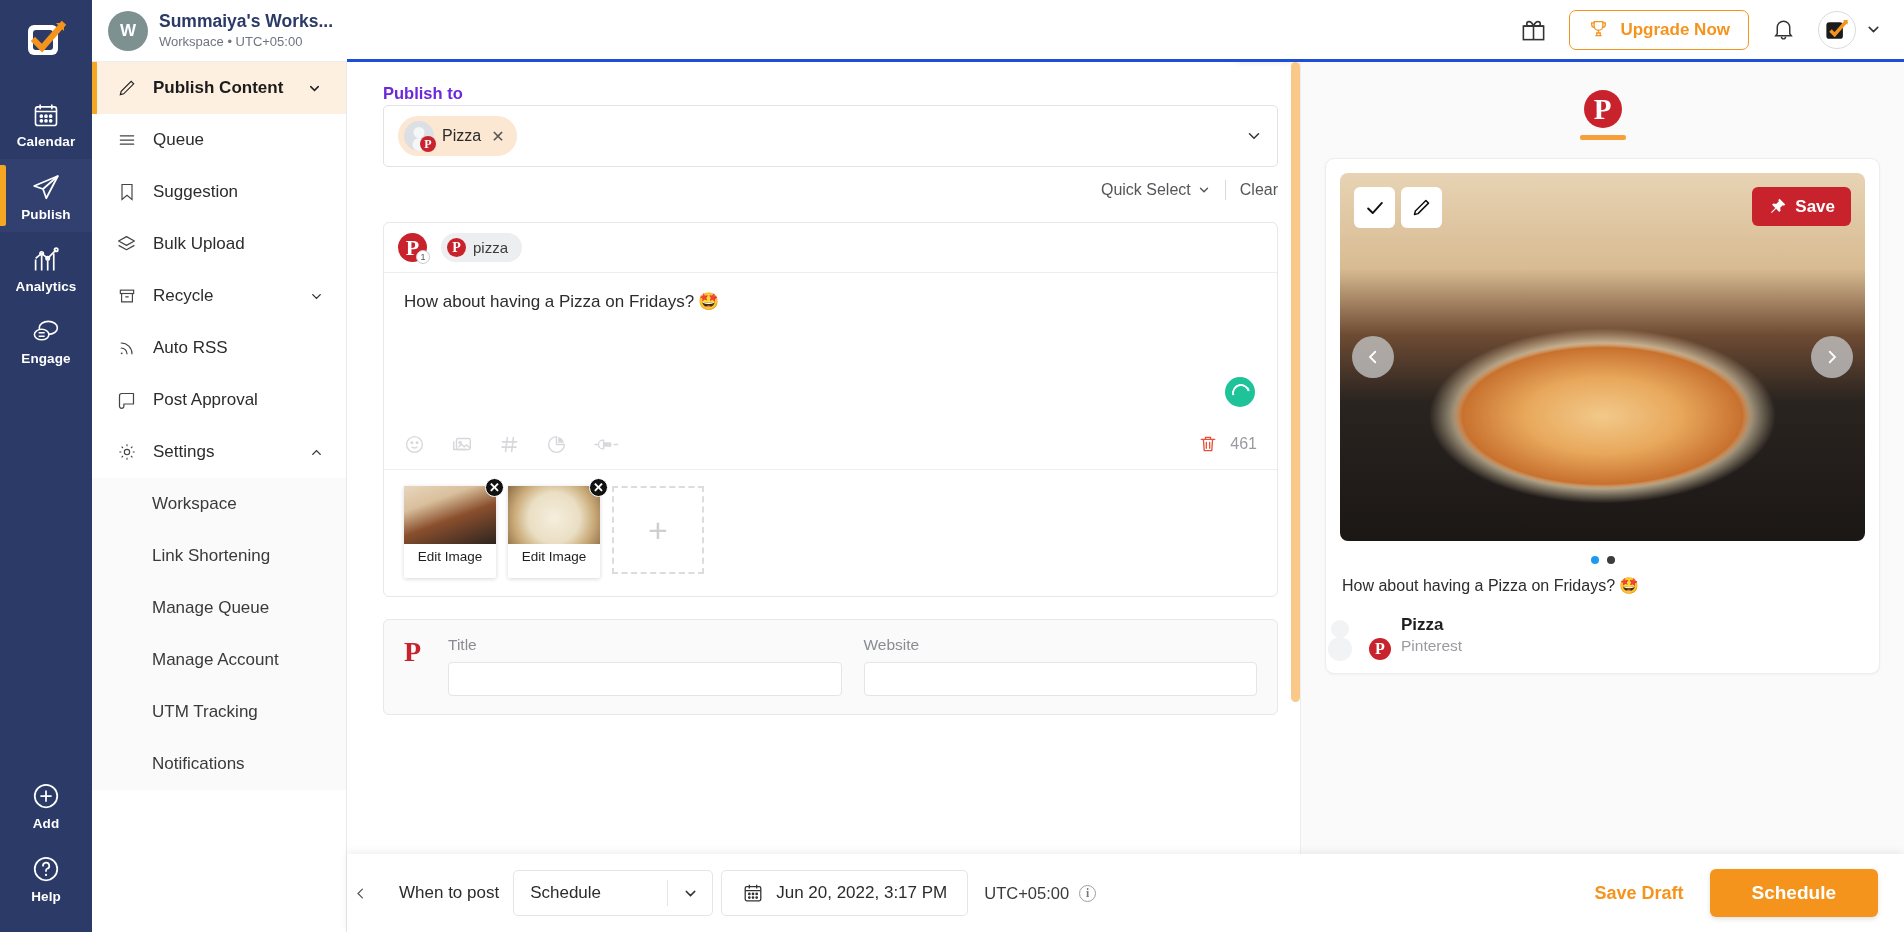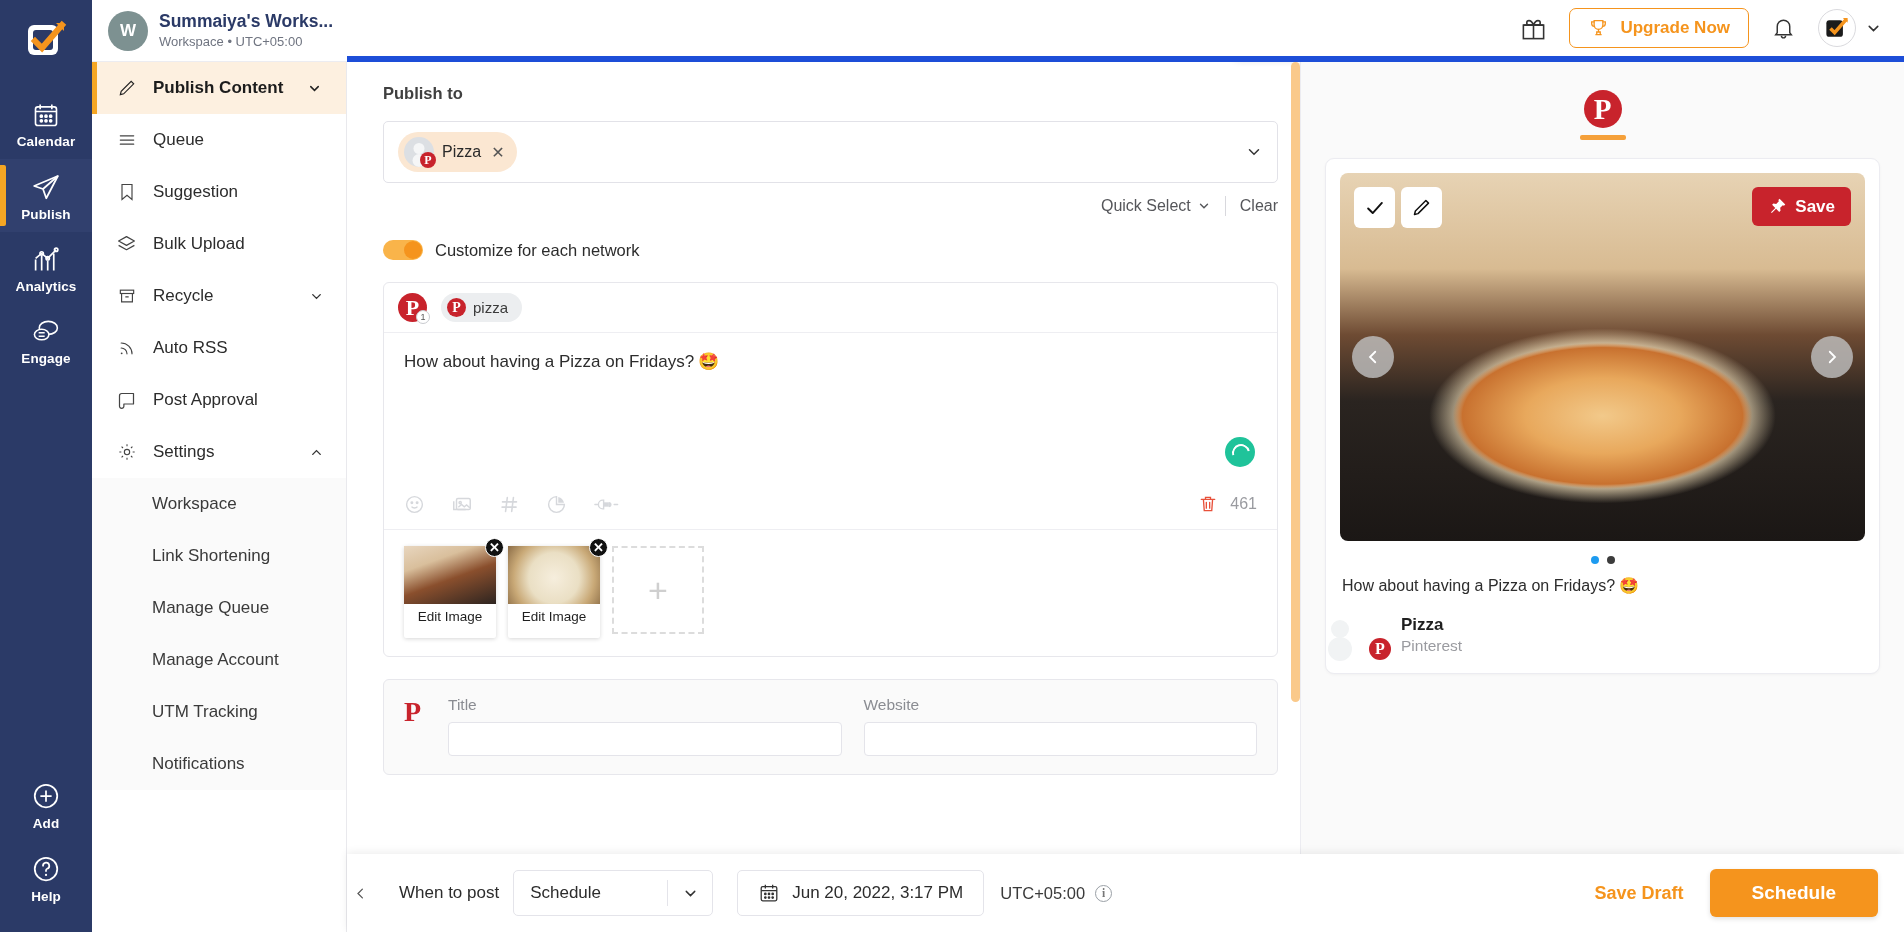--- a/index.html
+++ b/index.html
@@ -84,21 +84,21 @@
     position: absolute; right: 0; top: -2px; width: 68px; height: 62px;
     background: #fff; border-radius: 10px 0 0 10px; box-shadow: -2px 2px 6px rgba(0,0,0,.09);
     display: flex; align-items: center; justify-content: center; cursor: pointer;
   }
   .center-body { flex: 1; overflow: hidden; padding: 22px 26px 0 36px; position: relative; }
   .orange-scroll {
     position: absolute; right: 0; top: 0; width: 9px; height: 640px;
     background: #fac98a; border-radius: 5px;
   }
 
-  .sec-label { font-size: 16.5px; font-weight: 700; color: #404040; margin-bottom: 18px; }
+  .sec-label { font-size: 16.5px; font-weight: 700; color: #6d28d9; margin-bottom: 2px; }
   .select-box {
     border: 1px solid #e2e2e8; border-radius: 5px; height: 62px;
     display: flex; align-items: center; padding: 0 14px; width: 895px; background: #fff;
   }
   .chip {
     display: inline-flex; align-items: center; gap: 8px;
     background: #fbe7d2; border-radius: 20px; padding: 5px 12px 5px 6px;
   }
   .chip-av { position: relative; width: 30px; height: 30px; flex: 0 0 30px; }
   .chip-av .ph { position: absolute; width: 30px; height: 30px; border-radius: 50%; background: #dcdfe3; overflow: hidden; }
@@ -245,21 +245,21 @@
     position: absolute; right: -3px; bottom: -1px; width: 22px; height: 22px; border-radius: 50%;
     background: #c8232c; color: #fff; font-size: 16px; font-weight: 700;
     display: flex; align-items: center; justify-content: center; font-family: "Liberation Serif", serif;
   }
   .pv-acct .nm { font-size: 17px; font-weight: 700; color: #1f1f1f; }
   .pv-acct .net { font-size: 15.5px; color: #9a9ba0; margin-top: 2px; }
 
   
   .topbar {
     position: absolute; left: 347px; right: 0; top: 0; height: 62px; background: #fff;
-    border-bottom: 6px solid #1d4ed8; display: flex; align-items: center;
+    border-bottom: 3px solid #1d4ed8; display: flex; align-items: center;
     justify-content: flex-end; padding-right: 22px; gap: 22px; z-index: 24;
   }
   .gift-ic { cursor: pointer; color: #333; display: flex; }
   .upgrade {
     border: 1.6px solid #f5941d; border-radius: 7px; height: 40px; padding: 0 18px;
     display: flex; align-items: center; gap: 11px; color: #f5941d; font-size: 17px;
     font-weight: 700; cursor: pointer; background: #fff;
   }
   .bell-ic { cursor: pointer; color: #333; display: flex; }
   .user-chip { display: flex; align-items: center; gap: 9px; cursor: pointer; }
@@ -278,21 +278,21 @@
   }
   .wtp-lbl { font-size: 17px; color: #2c2c2c; margin-right: 14px; }
   .sched-sel {
     border: 1px solid #e4e4ea; border-radius: 5px; height: 46px; min-width: 200px;
     display: flex; align-items: center; padding: 0 0 0 16px; font-size: 17px; color: #2c2c2c; cursor: pointer;
   }
   .sched-sel .sp { margin-left: auto; width: 1px; height: 26px; background: #e4e4ea; }
   .sched-sel .cv { width: 44px; display: flex; align-items: center; justify-content: center; color: #444; font-size: 15px; }
   .date-box {
     border: 1px solid #e4e4ea; border-radius: 5px; height: 46px; display: flex; align-items: center;
-    gap: 12px; padding: 0 20px; margin-left: 24px; font-size: 17px; color: #2c2c2c; cursor: pointer;
+    gap: 12px; padding: 0 20px; margin-left: 8px; font-size: 17px; color: #2c2c2c; cursor: pointer;
   }
   .tz { font-size: 16.5px; color: #3a3a3a; margin-left: 16px; text-align: center; }
   .bb-right { margin-left: auto; display: flex; align-items: center; gap: 26px; }
   .save-draft { font-size: 18px; color: #f5941d; font-weight: 700; cursor: pointer; }
   .sched-btn {
     background: #f5941d; color: #fff; border: none; border-radius: 6px; height: 48px;
     padding: 0 42px; font-size: 19px; font-weight: 700; cursor: pointer;
     font-family: "Liberation Sans", sans-serif; box-shadow: 0 2px 5px rgba(0,0,0,.12);
   }
   svg { display: block; }
@@ -547,24 +547,20 @@
           <span>
             <svg width="14" height="14" viewBox="0 0 24 24" fill="none" stroke="#55565a" stroke-width="2.4" stroke-linecap="round">
                 <path d="M6 9l6 6 6-6"></path>
               </svg>
           </span>
         </span>
         <span class="vdiv"></span>
         <span class="clr">Clear</span>
       </div>
 
-      <div class="toggle-row">
-        <span class="toggle"></span>
-        <span class="toggle-lbl">Customize for each network</span>
-      </div>
 
       <div class="composer">
         <div class="comp-tabs">
           <span class="pin-logo">P
             <span class="cnt">1</span>
           </span>
           <span class="acct-tab">
             <span class="mini">P</span>
             <span class="nm">pizza</span>
           </span>

